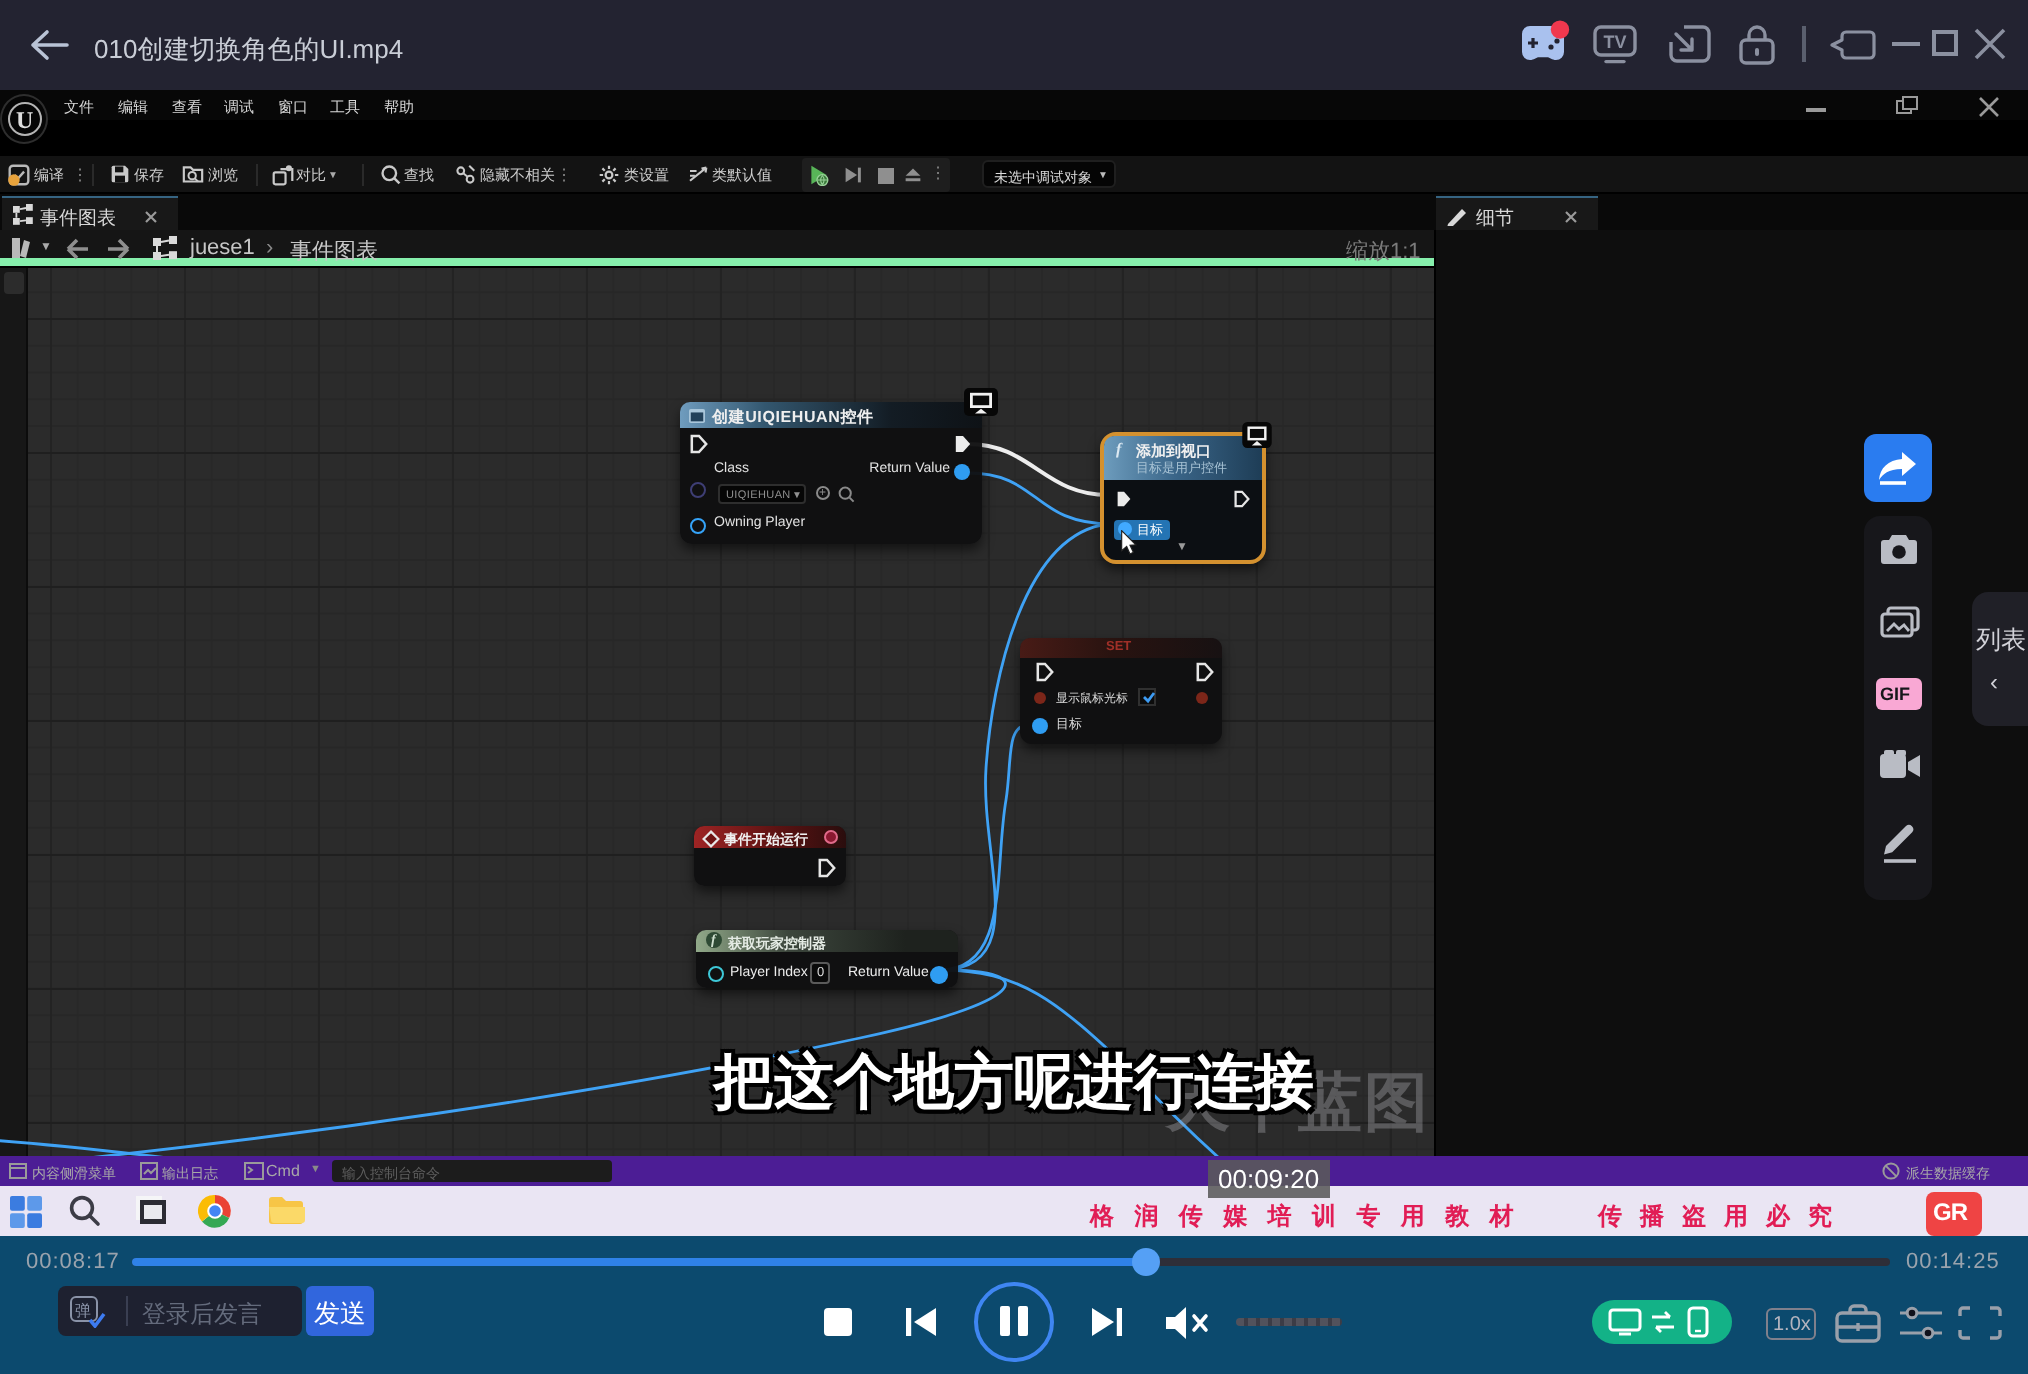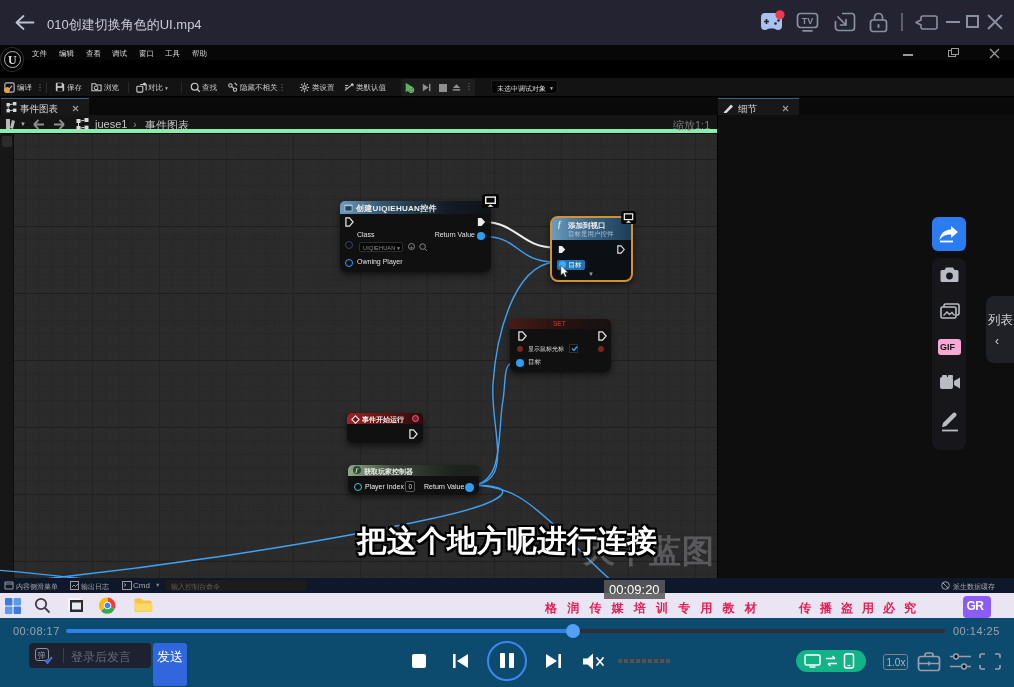--- a/index.html
+++ b/index.html
@@ -34,21 +34,21 @@
       linear-gradient(90deg,#282828 1px, transparent 1px);
     background-size:67px 67px,67px 67px,13.4px 13.4px,13.4px 13.4px;
     background-position:25px 25px,25px 25px,25px 25px,25px 25px;
   }
   #leftstrip { left:0; top:0; width:14px; height:444px; background:#171717; border-right:1px solid #0c0c0c; }
 
   
   #details { left:718px; top:115px; width:296px; height:463px; background:#0e0e0e; }
 
   
-  #uestatus { left:0; top:578px; width:1014px; height:15px; background:#0f172a; }
+  #uestatus { left:0; top:578px; width:1014px; height:15px; background:#4c1d95; }
 
   
   #taskbar { left:0; top:593px; width:1014px; height:25px; background:#eae5f3; }
 
   
   #player { left:0; top:618px; width:1014px; height:69px; background:#0c4a6e; }
 
   .node { position:absolute; border-radius:6px; background:rgba(16,16,17,0.96);
           box-shadow:0 3px 6px rgba(0,0,0,0.55); }
   .nhead { position:absolute; left:0; top:0; width:100%; border-radius:5px 5px 0 0; overflow:hidden; }
@@ -425,21 +425,21 @@
       <path d="M8.5 8.5 L15.6 12 A8 8 0 0 1 2 13.8 z" fill="#34a853"></path>
       <path d="M8.5 8.5 L2 13.8 A8 8 0 0 1 8.5 0.5 z" fill="#fbbc05"></path>
       <circle cx="8.5" cy="8.5" r="3.4" fill="#4285f4" stroke="#fff" stroke-width="1"></circle>
     </svg>
     <svg class="abs" style="left:134px;top:5px" width="19" height="15" viewBox="0 0 19 15">
       <path d="M0.5 2 a1.5 1.5 0 0 1 1.5-1.5 h5 l2 2 h7 a1.5 1.5 0 0 1 1.5 1.5 v8.5 a1.5 1.5 0 0 1 -1.5 1.5 h-14 a1.5 1.5 0 0 1 -1.5-1.5 z" fill="#f7c546"></path>
       <path d="M0.5 5.5 h18 v6.5 a1.5 1.5 0 0 1 -1.5 1.5 h-14 a1.5 1.5 0 0 1 -1.5-1.5 z" fill="#fbd968"></path>
     </svg>
     <span class="abs" style="left:545px;top:7px;font-size:12px;font-weight:bold;color:#e11d55;letter-spacing:10.2px;white-space:nowrap">格润传媒培训专用教材</span>
     <span class="abs" style="left:799px;top:7px;font-size:12px;font-weight:bold;color:#e11d55;letter-spacing:9px;white-space:nowrap">传播盗用必究</span>
-    <div class="abs" style="left:963px;top:3px;width:28px;height:22px;background:#8b5cf6;border-radius:4px">
+    <div class="abs" style="left:963px;top:3px;width:28px;height:22px;background:#ef4444;border-radius:4px">
       <span class="abs" style="left:3.5px;top:3px;font-size:12px;font-weight:bold;color:#fff;letter-spacing:-0.5px">GR</span>
     </div>
   </div>
 
   <div class="abs" style="left:604px;top:580px;width:61px;height:19px;background:rgba(90,90,90,0.88);z-index:9">
     <span class="abs" style="left:5px;top:2px;font-size:13px;color:#fff">00:09:20</span>
   </div>
   <div class="abs" id="player">
     <span class="abs" style="left:13px;top:7px;font-size:11px;color:#9aa3ad;letter-spacing:0.5px">00:08:17</span>
     <span class="abs" style="left:953px;top:7px;font-size:11px;color:#9aa3ad;letter-spacing:0.5px">00:14:25</span>
@@ -450,21 +450,21 @@
     <div class="abs" style="left:29px;top:25px;width:122px;height:25px;background:#1e2130;border-radius:4px">
       <div class="abs" style="left:6px;top:5px;width:14px;height:13px;border:1.3px solid #8a93a8;border-radius:3px">
         <span class="abs" style="left:1.5px;top:1px;font-size:8px;color:#8a93a8">弹</span>
       </div>
       <svg class="abs" style="left:15px;top:13px" width="9" height="8" viewBox="0 0 9 8">
           <path d="M1 4 l2.5 3 L8 1" stroke="#3d7bf0" stroke-width="1.8" fill="none"></path>
         </svg>
       <div class="abs" style="left:34px;top:5px;width:1px;height:15px;background:#3a3f52"></div>
       <span class="abs" style="left:42px;top:6px;font-size:12px;color:#646b7c">登录后发言</span>
     </div>
-    <div class="abs" style="left:153px;top:25px;width:34px;height:43px;background:#3166dd;border-radius:3px">
+    <div class="abs" style="left:153px;top:25px;width:34px;height:25px;background:#3166dd;border-radius:3px">
       <span class="abs" style="left:4px;top:5px;font-size:13px;color:#fff">发送</span>
     </div>
 
     <div class="abs" style="left:412px;top:36px;width:14px;height:14px;background:#fff;border-radius:2px"></div>
     <svg class="abs" style="left:452px;top:35px" width="18" height="16" viewBox="0 0 18 16">
       <rect x="1" y="1" width="2.6" height="14" fill="#fff"></rect>
         <path d="M16 1 L5 8 L16 15 z" fill="#fff"></path>
     </svg>
     <div class="abs" style="left:487px;top:23px;width:40px;height:40px;border-radius:50%;border:2.5px solid #3f86f2">
       <div class="abs" style="left:11px;top:10px;width:4.5px;height:15px;background:#fff;border-radius:1px"></div>

